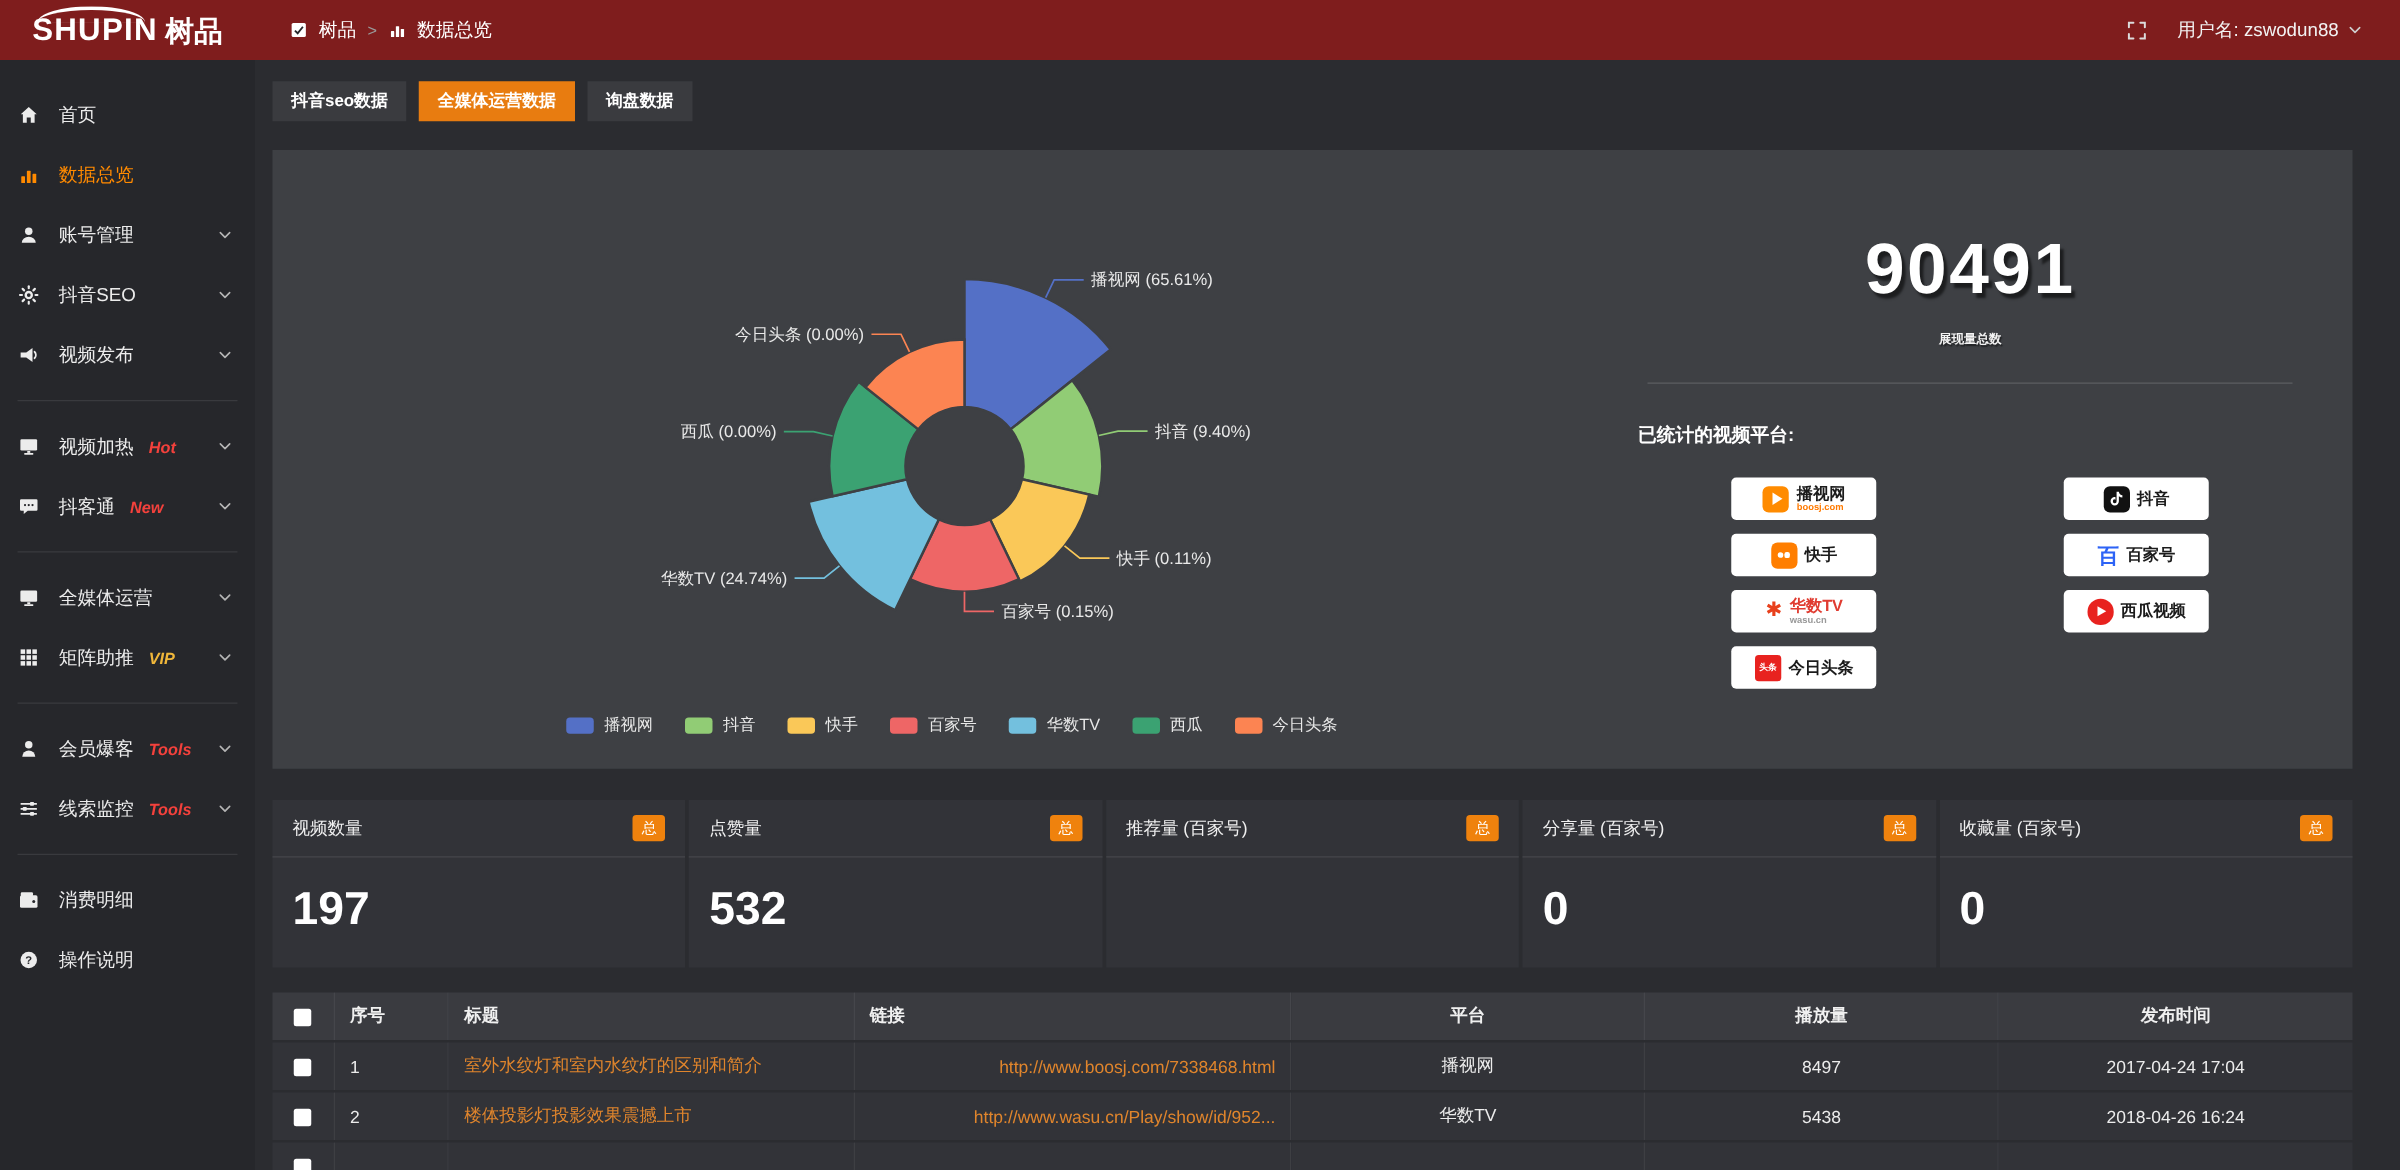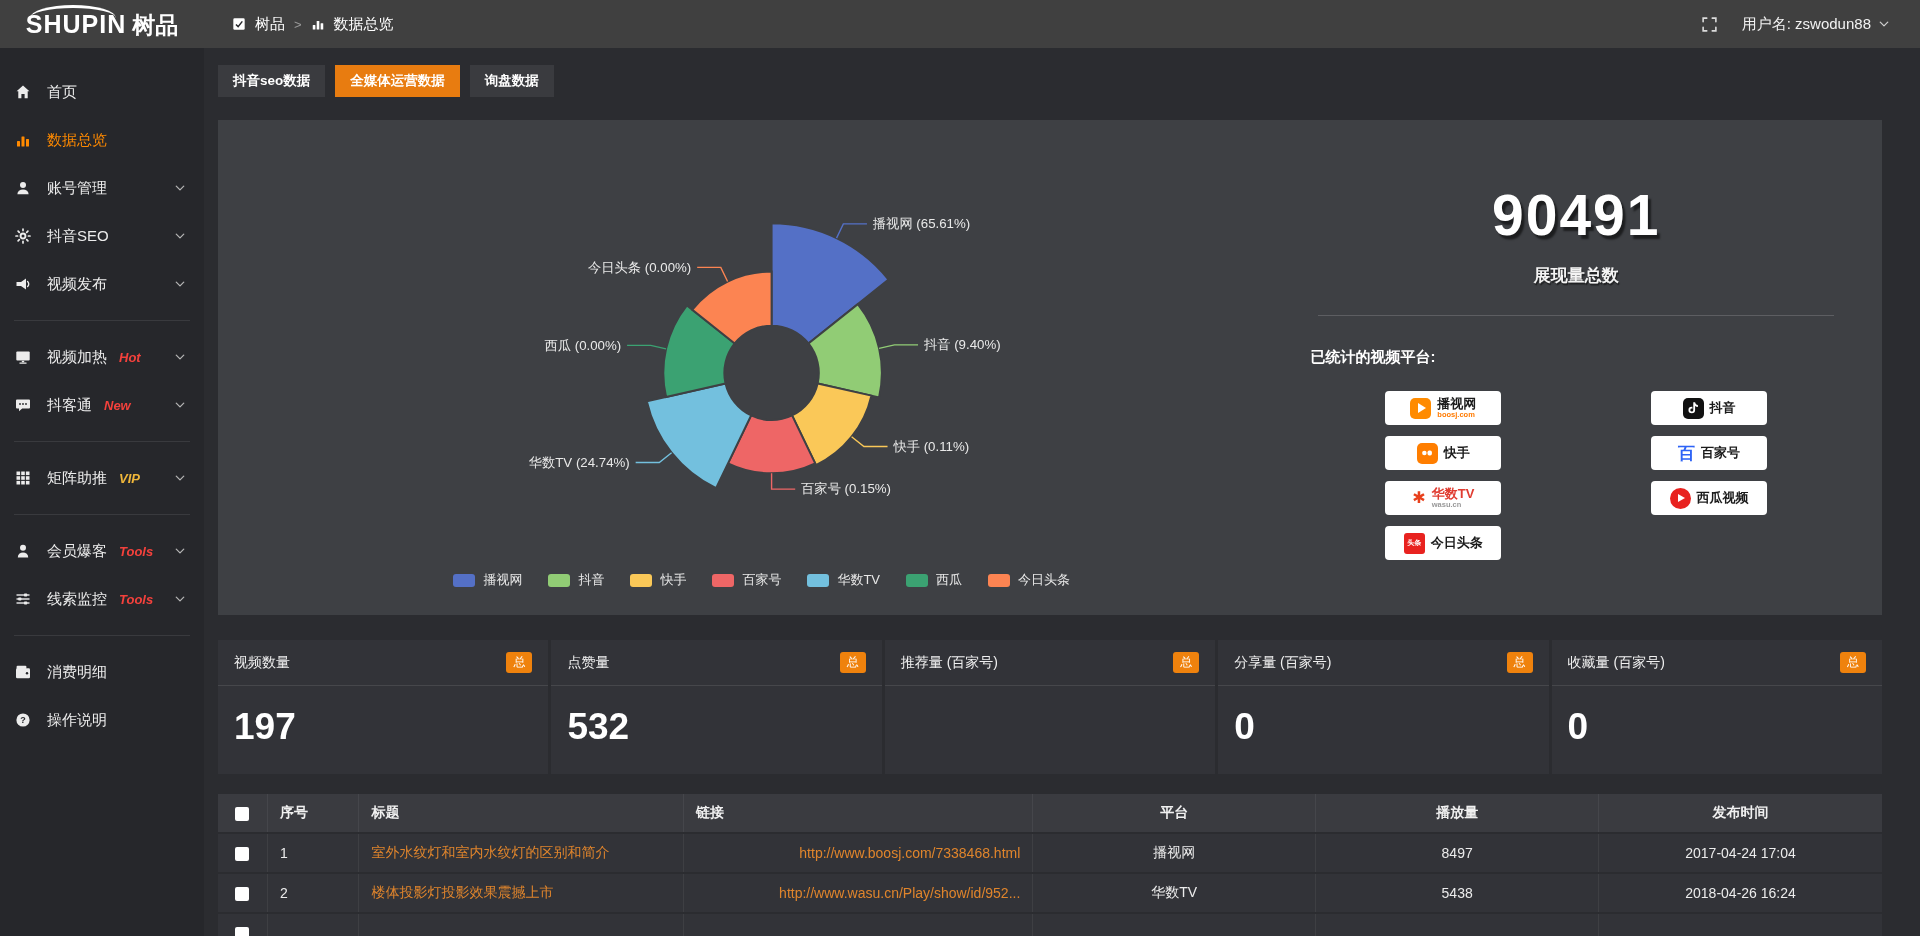--- a/index.html
+++ b/index.html
@@ -6,21 +6,21 @@
   html,body { width:1920px; height:936px; overflow:hidden; }
   body {
     background:#2b2c30;
     font-family:"Liberation Sans","DejaVu Sans",sans-serif;
     color:#ececec;
   }
   svg { display:block; }
   .ic { width:16px; height:16px; fill:currentColor; }
 
   
-  .topbar{ position:fixed; top:0; left:0; right:0; height:48px; background:#404040;
+  .topbar{ position:fixed; top:0; left:0; right:0; height:48px; background:#7f1d1d;
     display:flex; align-items:center; z-index:20; }
   .logo{ width:204px; display:flex; align-items:flex-end; justify-content:center; gap:6px; color:#fff; }
   .logo-en{ font-size:25px; font-weight:900; letter-spacing:1px; line-height:1; position:relative; }
   .logo-en:before{ content:""; position:absolute; left:4px; right:10px; top:-7px; height:10px;
     border-top:3px solid #fff; border-radius:50%/100% 100% 0 0; }
   .logo-cn{ font-size:23px; font-weight:bold; line-height:1; }
   .crumb{ margin-left:28px; display:flex; align-items:center; gap:9px; font-size:15px; color:#fff; }
   .crumb .ic{ width:14px; height:14px; }
   .crumb-sep{ color:#9a9a9a; font-size:13px; }
   .top-right{ margin-left:auto; display:flex; align-items:center; gap:24px; padding-right:30px; font-size:15px; color:#f2f2f2;}
@@ -48,21 +48,21 @@
   .panel{ margin-top:23px; height:495px; background:#3e4044; display:flex;padding-left:25px; }
   .panel-left{ flex:0 0 63.3%; position:relative; }
   .pie-svg{ position:absolute; inset:0; width:100%; height:100%; }
   .legend{ position:absolute; left:0; right:0; bottom:26px; display:flex; justify-content:center; gap:26px; }
   .lg-item{ display:flex; align-items:center; gap:8px; cursor:pointer; }
   .lg-sw{ width:22px; height:13px; border-radius:3px; }
   .lg-tx{ font-size:13px; color:#e8e8e8; }
   .panel-right{ flex:1; padding:34px 40px 0 30px; }
   .big-num{ text-align:center; font-size:57px; font-weight:800; letter-spacing:2px; color:#fff;
     text-shadow:3px 4px 2px rgba(0,0,0,.55); margin-top:28px; }
-  .big-cap{ text-align:center; font-size:17px; font-weight:bold; color:#f4f4f4; margin-top:16px;
+  .big-cap{ text-align:center; font-size:10px; font-weight:bold; color:#f4f4f4; margin-top:16px;
     text-shadow:1px 2px 1px rgba(0,0,0,.5);}
   .panel-hr{ border:none; border-top:1px solid rgba(255,255,255,.16); margin:28px 8px 0 8px; }
   .plat-head{ font-size:15px; font-weight:bold; color:#fff; margin-top:32px; }
   .plat-grid{ margin-top:24px; display:grid; grid-template-columns:1fr 1fr; row-gap:11px; justify-items:center; }
   .pbadge{ width:116px; height:34px; background:#fff; border-radius:4px; display:flex; align-items:center;
     justify-content:center; gap:6px; cursor:pointer; }
   .plogo{ width:21px; height:21px; border-radius:5px; display:flex; align-items:center; justify-content:center; flex:0 0 21px;}
   .ptxt{ display:flex; flex-direction:column; line-height:1.05; }
   .pname{ font-size:13px; font-weight:bold; color:#1b1b1b; }
   .psub{ font-size:7.5px; font-weight:bold; }
@@ -211,20 +211,31 @@
         <circle cx="8" cy="7" r="0.9" fill="#26272b"></circle>
         <circle cx="11" cy="7" r="0.9" fill="#26272b"></circle>
       </svg>
       <span class="menu-label">抖客通</span>
       <span class="menu-badge" style="color:#f3413c">New</span>
       <svg class="menu-chev" viewBox="0 0 16 16">
         <polyline points="3,5.5 8,10.5 13,5.5" fill="none" stroke="currentColor" stroke-width="1.7" stroke-linecap="round" stroke-linejoin="round"></polyline>
       </svg>
     </div>
     <div class="menu-div"></div>
+    <div class="menu-item">
+      <svg class="ic" viewBox="0 0 16 16">
+        <rect x="1.3" y="2.4" width="13.4" height="9" rx="1"></rect>
+        <rect x="6.8" y="11.8" width="2.4" height="1.5"></rect>
+        <rect x="4.3" y="13.4" width="7.4" height="1.3" rx="0.6"></rect>
+      </svg>
+      <span class="menu-label">全媒体运营</span>
+      <svg class="menu-chev" viewBox="0 0 16 16">
+        <polyline points="3,5.5 8,10.5 13,5.5" fill="none" stroke="currentColor" stroke-width="1.7" stroke-linecap="round" stroke-linejoin="round"></polyline>
+      </svg>
+    </div>
     <div class="menu-item">
       <svg class="ic" viewBox="0 0 16 16">
         <rect x="1.5" y="1.5" width="3.6" height="3.6"></rect>
         <rect x="6.2" y="1.5" width="3.6" height="3.6"></rect>
         <rect x="10.9" y="1.5" width="3.6" height="3.6"></rect>
         <rect x="1.5" y="6.2" width="3.6" height="3.6"></rect>
         <rect x="6.2" y="6.2" width="3.6" height="3.6"></rect>
         <rect x="10.9" y="6.2" width="3.6" height="3.6"></rect>
         <rect x="1.5" y="10.9" width="3.6" height="3.6"></rect>
         <rect x="6.2" y="10.9" width="3.6" height="3.6"></rect>

